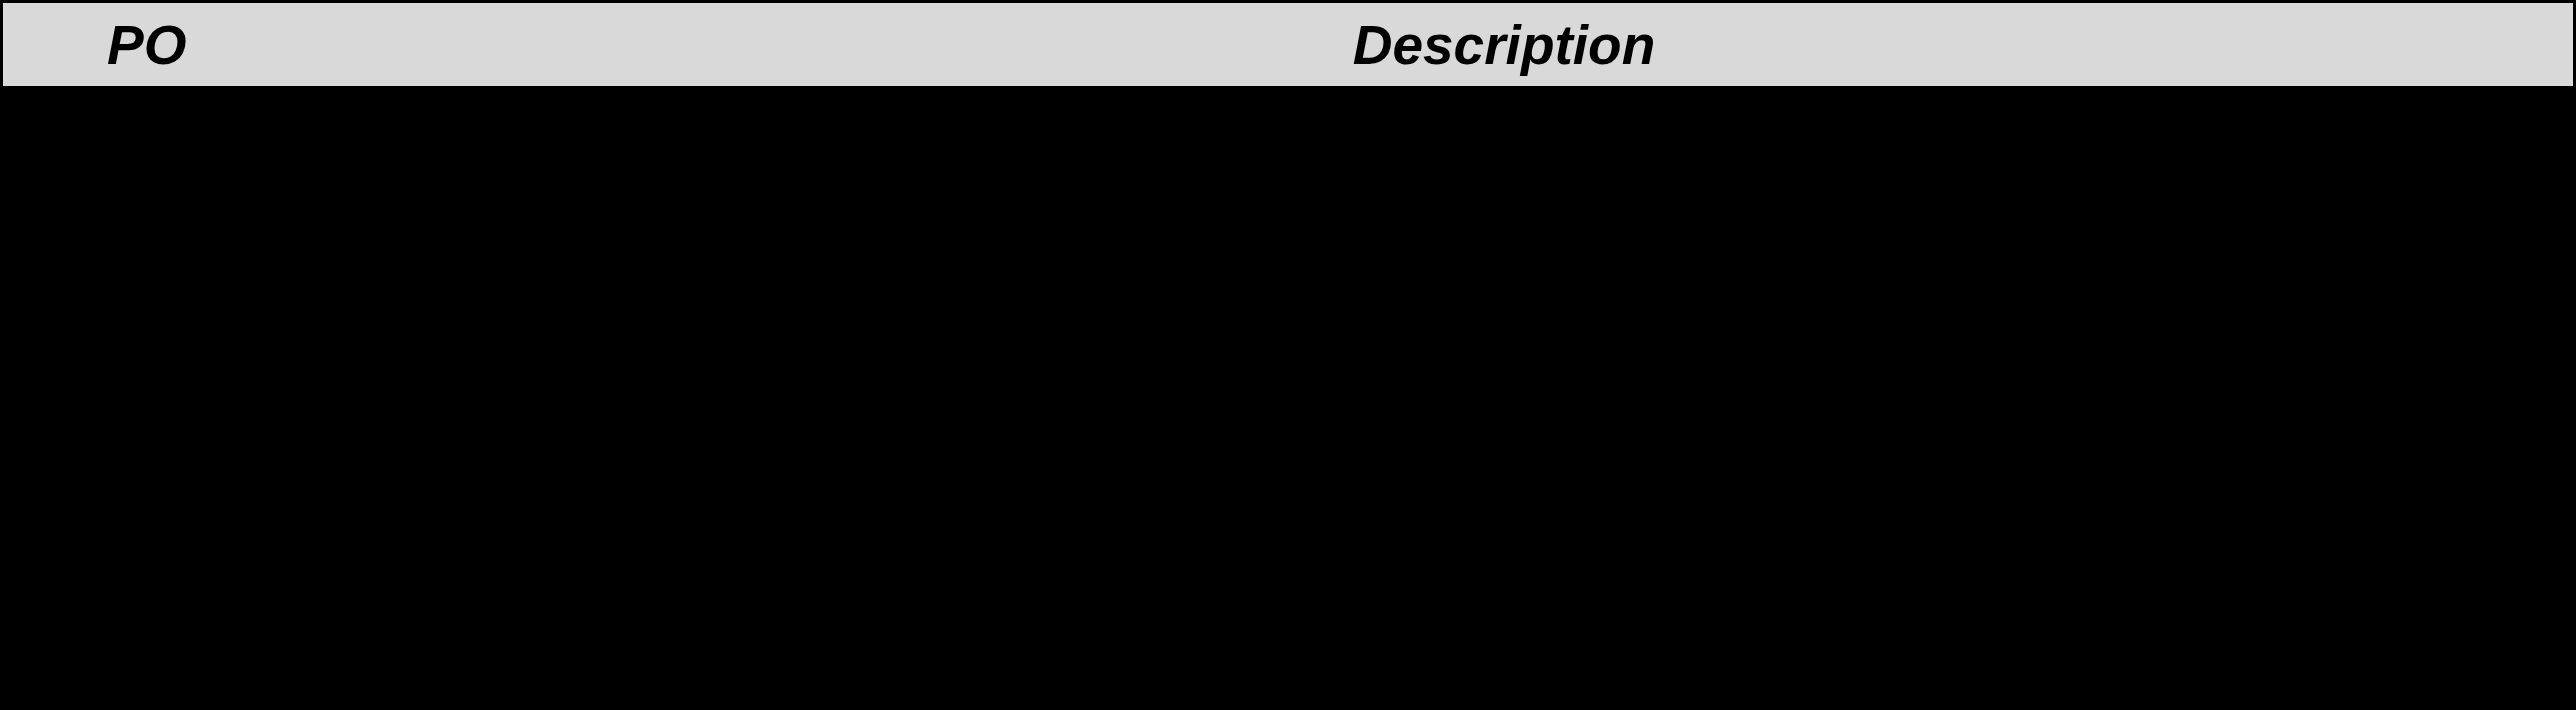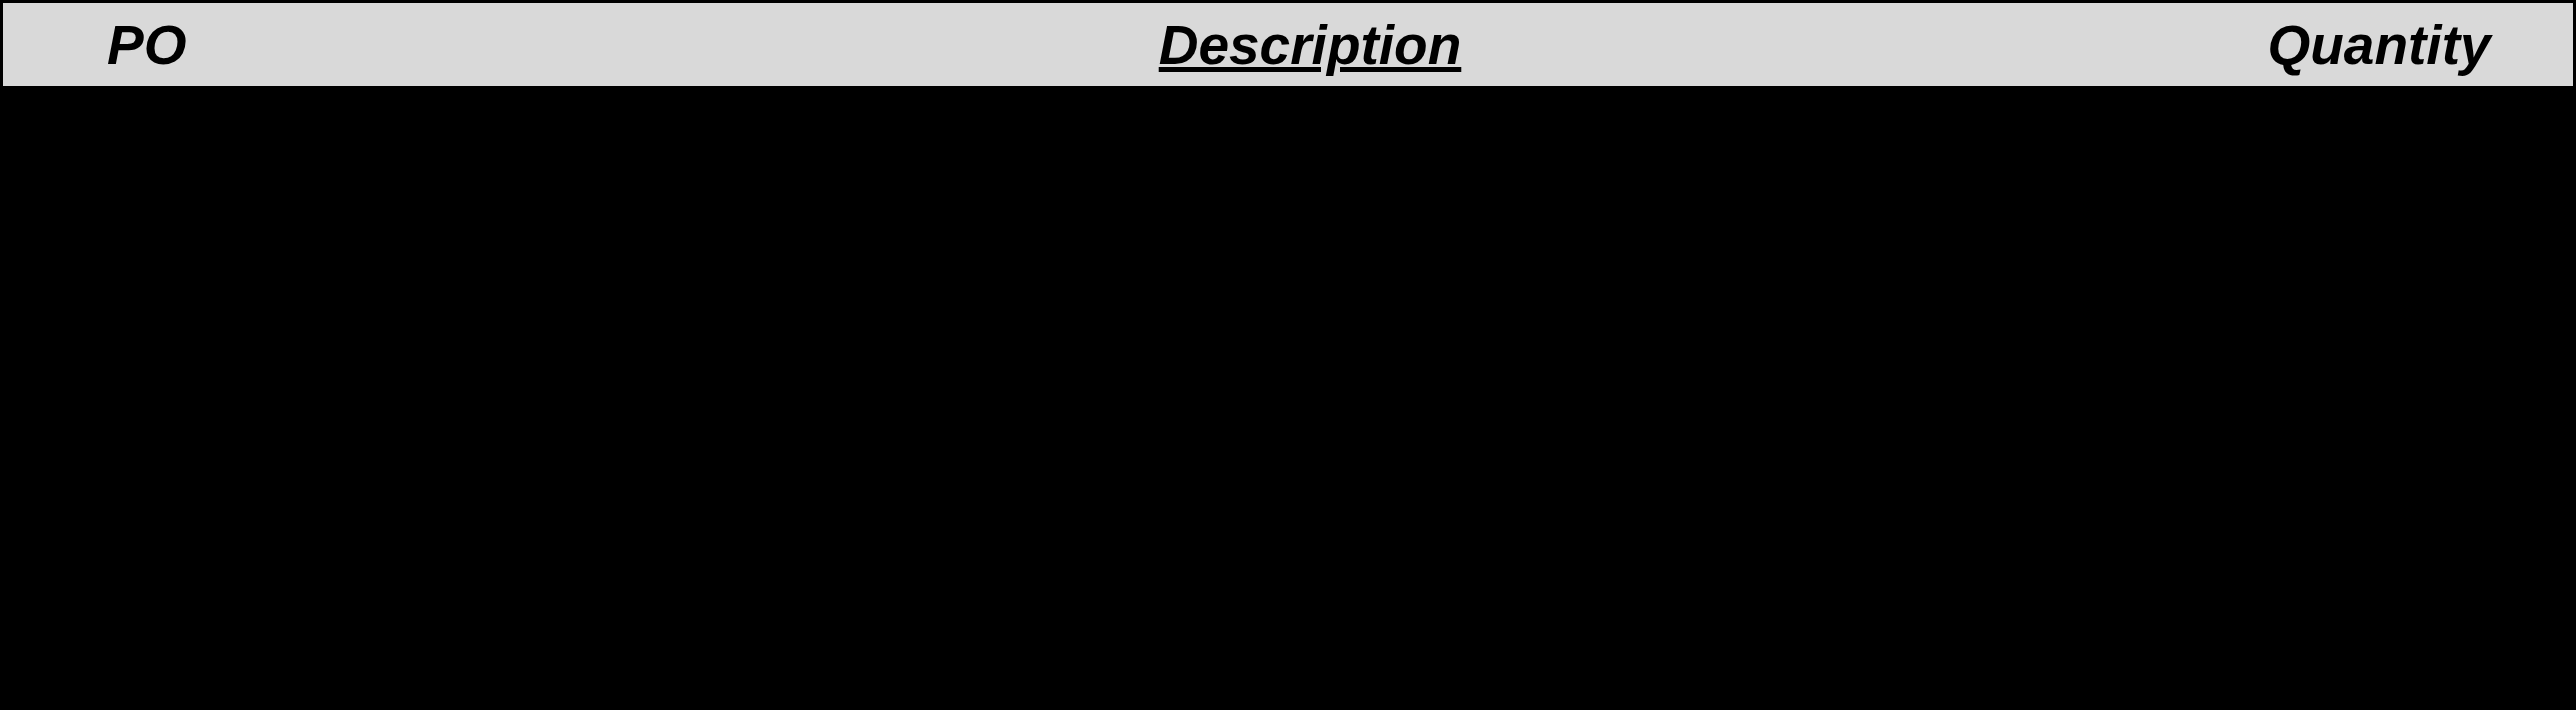--- a/index.html
+++ b/index.html
@@ -32,21 +32,20 @@
       padding: 0 51px;
     }
     .col-po {
       width: 432px;
       text-align: left;
       padding-left: 104px;
     }
     .col-description {
       flex: 1;
       text-align: center;
-      text-decoration: underline;
     }
     .col-position {
       width: 388px;
       text-align: center;
     }
     .col-quantity {
       width: 388px;
       text-align: center;
     }
     .body-area {
@@ -54,17 +53,16 @@
       height: 617px;
     }
   </style>
 </head>
 <body>
 
 <div class="table-container">
   <div class="header-row">
     <div class="header-cell col-po">PO</div>
     <div class="header-cell col-description">Description</div>
-    <div class="header-cell col-quantity">Quantity</div>
   </div>
   <div class="body-area"></div>
 </div>
 
 
 </body></html>

